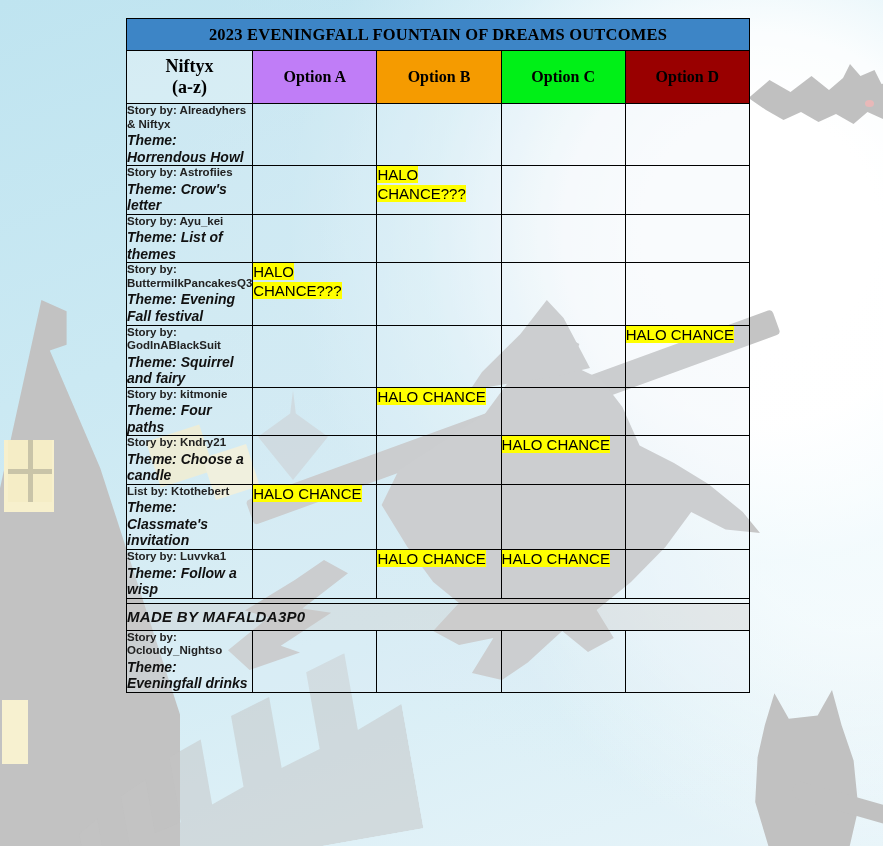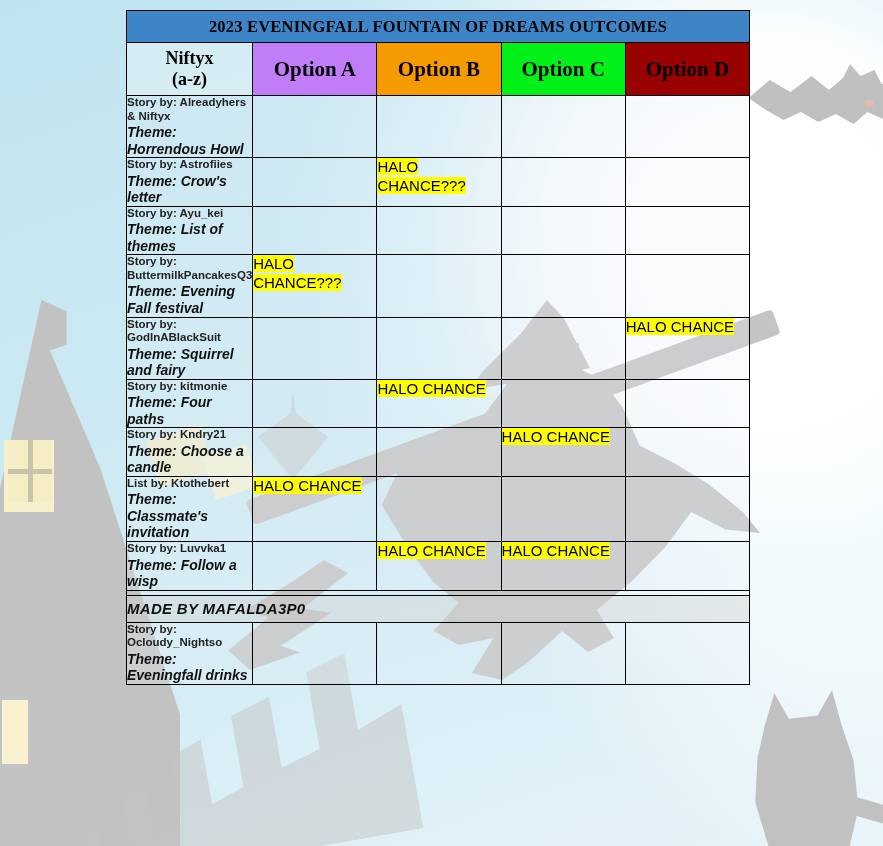--- a/index.html
+++ b/index.html
@@ -133,21 +133,21 @@
   #porch-light-2 {
     left: 208px; top: 450px; width: 46px; height: 44px;
     background: #f6f1d4;
     transform: rotate(-18deg);
   }
 
   
   #sheet {
     position: absolute;
     left: 126px;
-    top: 10px;
+    top: 18px;
     width: 724px;
     z-index: 5;
   }
   table.outcomes {
     border-collapse: collapse;
     width: 624px;
     table-layout: fixed;
   }
   table.outcomes td, table.outcomes th {
     border: 1.6px solid #000000;
@@ -167,21 +167,21 @@
     line-height: 31px;
     letter-spacing: 0.2px;
     vertical-align: middle !important;
     font-variant: small-caps;
   }
 
   
   .hdr {
     font-family: "Liberation Serif", serif;
     font-weight: bold;
-    font-size: 21px;
+    font-size: 16px;
     color: #000;
     text-align: center;
     height: 52px;
     vertical-align: middle !important;
     line-height: 1.15;
   }
   .hdr-stories { background: rgba(230,243,245,0.55); font-size: 18px; }
   .hdr-a { background: #c07df7; }
   .hdr-b { background: #f59b00; }
   .hdr-c { background: #00f017; }

